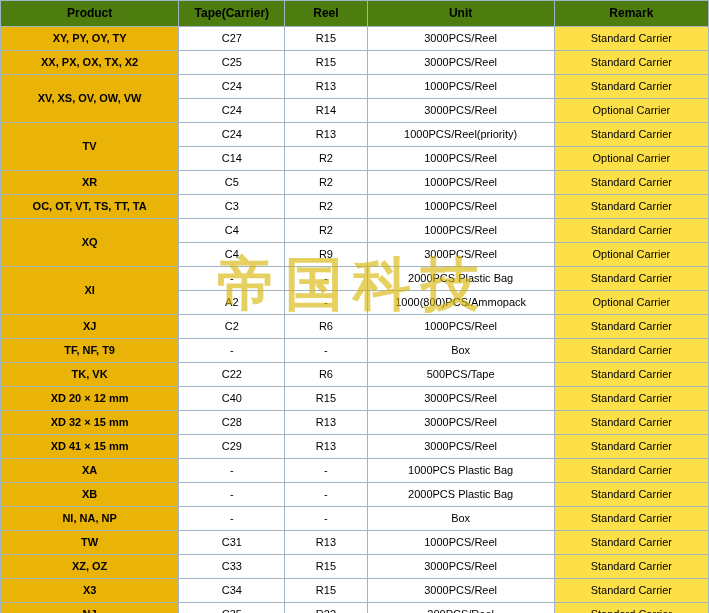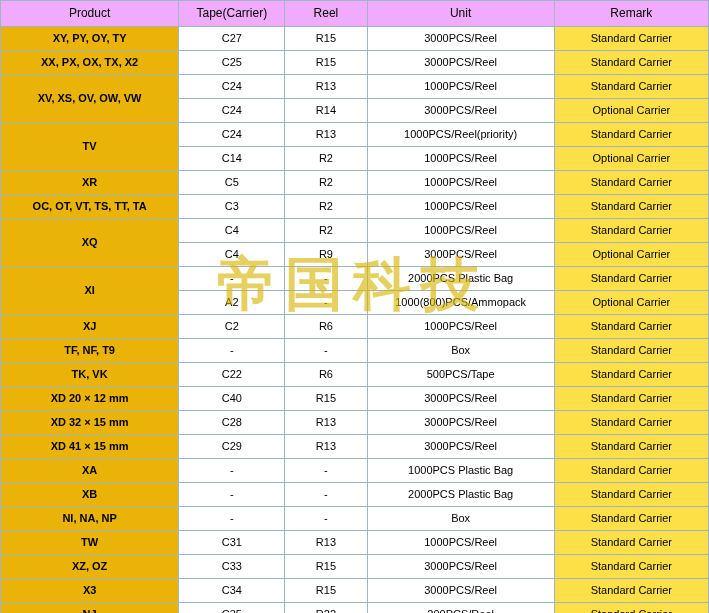--- a/index.html
+++ b/index.html
@@ -30,22 +30,22 @@
     border: 1px solid #9fb4c4;
     text-align: center;
     vertical-align: middle;
     padding: 0;
     height: 23px;
     line-height: 23px;
     white-space: nowrap;
     overflow: hidden;
   }
   table.packing-table thead th {
-    background: #f0abfc;
-    font-weight: normal;
+    background: #4d7c0f;
+    font-weight: bold;
     font-size: 12px;
     height: 25px;
     line-height: 25px;
     border-color: #9fb4c4;
   }
   td.product-cell {
     background: #eab308;
     font-weight: bold;
   }
   td.data-cell {

